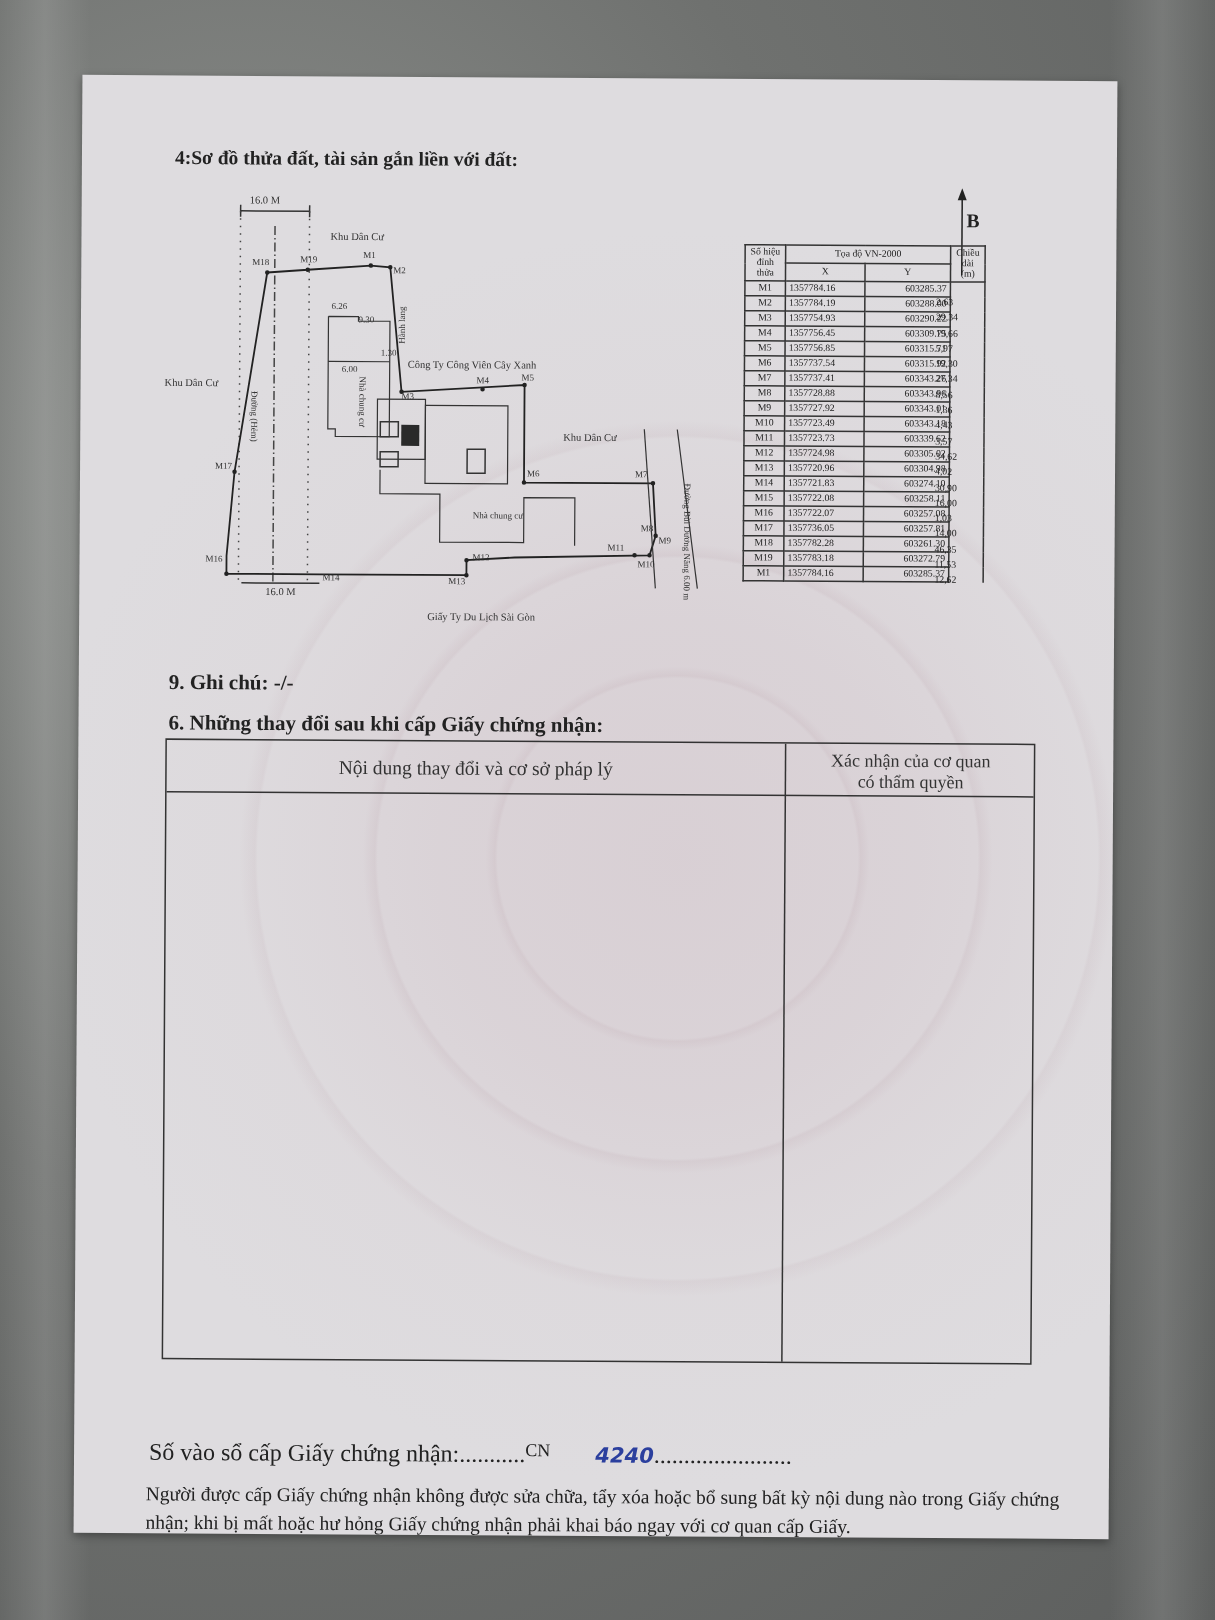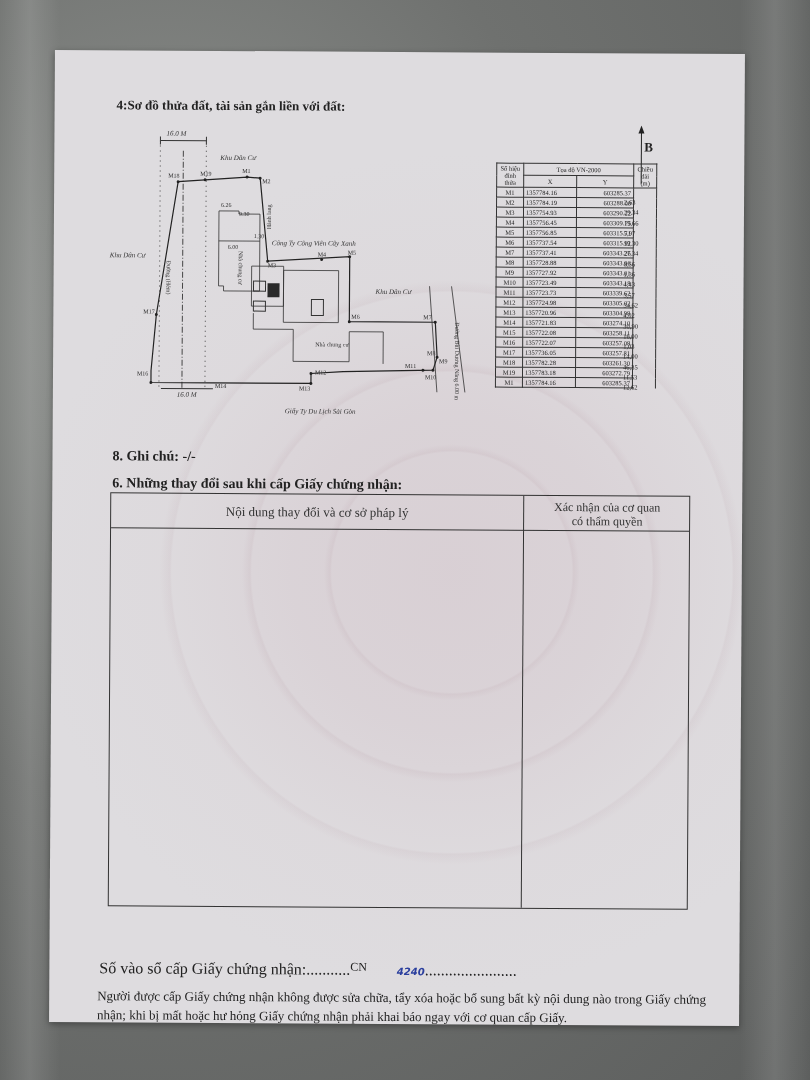--- a/index.html
+++ b/index.html
@@ -14,40 +14,40 @@
     background: #dedcdf;
     background-image:
       radial-gradient(circle at 400px 520px, rgba(200,170,180,0.25) 0px, rgba(200,170,180,0.18) 160px, rgba(215,200,205,0.12) 280px, rgba(222,220,223,0) 420px),
       radial-gradient(circle at 400px 520px, transparent 120px, rgba(170,140,150,0.12) 122px, transparent 128px, transparent 200px, rgba(170,140,150,0.12) 202px, transparent 210px, transparent 280px, rgba(170,140,150,0.10) 282px, transparent 292px);
     transform: rotate(0.35deg);
     box-shadow: 0 2px 6px rgba(0,0,0,0.35);
   }
   .abs { position:absolute; }
   .h-section { font-weight:bold; font-size:13px; color:#222; }
   .h-section2 { font-weight:bold; font-size:14px; color:#222; }
-  .small { font-size:7px; color:#333;font-style:italic; }
+  .small { font-size:7px; color:#333; }
   .tiny { font-size:6px; color:#333; }
   
   .coord-table { position:absolute; left:442px; top:110px; border-collapse:collapse; font-size:6.5px; color:#222; }
   .coord-table td, .coord-table th { border:1px solid #333; padding:0 2px; height:9px; font-weight:normal; }
   .coord-table th { height:11px; }
   .coord-table td.id { text-align:center; width:22px; }
   .coord-table td.x { width:48px; }
   .coord-table td.y { width:52px; text-align:right; }
   .coord-table td.len { width:18px; border-top:none; border-bottom:none; }
   .dist-labels { position:absolute; left:570px; top:144px; font-size:6.5px; color:#222; }
   .dist-labels div { height:10.3px; line-height:10px; }
   
   .changes { position:absolute; left:58px; top:442px; width:578px; height:412px; border:1.5px solid #333; }
   .changes .vline { position:absolute; left:412px; top:0; bottom:0; border-left:1.5px solid #333; }
   .changes .hline { position:absolute; left:0; right:0; top:34px; border-top:1.5px solid #333; }
   .changes .hdr1 { position:absolute; left:0; width:412px; top:10px; text-align:center; font-size:13px; color:#333; }
   .changes .hdr2 { position:absolute; left:414px; right:0; top:4px; text-align:center; font-size:12px; color:#333; line-height:14px; }
   .regno { position:absolute; left:50px; top:908px; font-size:16px; color:#222; }
-  .regno .hand { font-family:"DejaVu Sans", sans-serif; color:#2b3f9e; font-style:italic; font-weight:bold; font-size:10px;padding-left:30px; }
+  .regno .hand { font-family:"DejaVu Sans", sans-serif; color:#2b3f9e; font-style:italic; font-weight:bold; font-size:14px;padding-left:30px; }
   .notice { position:absolute; left:48px; top:936px; width:610px; font-size:13px; line-height:19px; color:#222; }
 </style>
 </head>
 <body>
 
 <div class="cloth-fold" style="left:0;top:0;width:60px;height:1080px;"></div>
 <div class="cloth-fold" style="left:740px;top:0;width:70px;height:1080px;"></div>
 
 <div class="paper">
 
@@ -289,21 +289,21 @@
       <div>4,02</div>
       <div>30,90</div>
       <div>16,00</div>
       <div>1,03</div>
       <div>14,00</div>
       <div>46,35</div>
       <div>11,53</div>
       <div>12,62</div>
     </div>
 
-  <div class="abs h-section2" style="left:60px;top:398px;">8. Ghi chú: -/-</div>
+  <div class="abs h-section2" style="left:60px;top:398px;">9. Ghi chú: -/-</div>
 
   <div class="abs h-section2" style="left:60px;top:425px;">6. Những thay đổi sau khi cấp Giấy chứng nhận:</div>
 
   <div class="changes">
     <div class="vline"></div>
     <div class="hline"></div>
     <div class="hdr1">Nội dung thay đổi và cơ sở pháp lý</div>
     <div class="hdr2">
       <div>Xác nhận của cơ quan</div>
       <div>có thẩm quyền</div>

